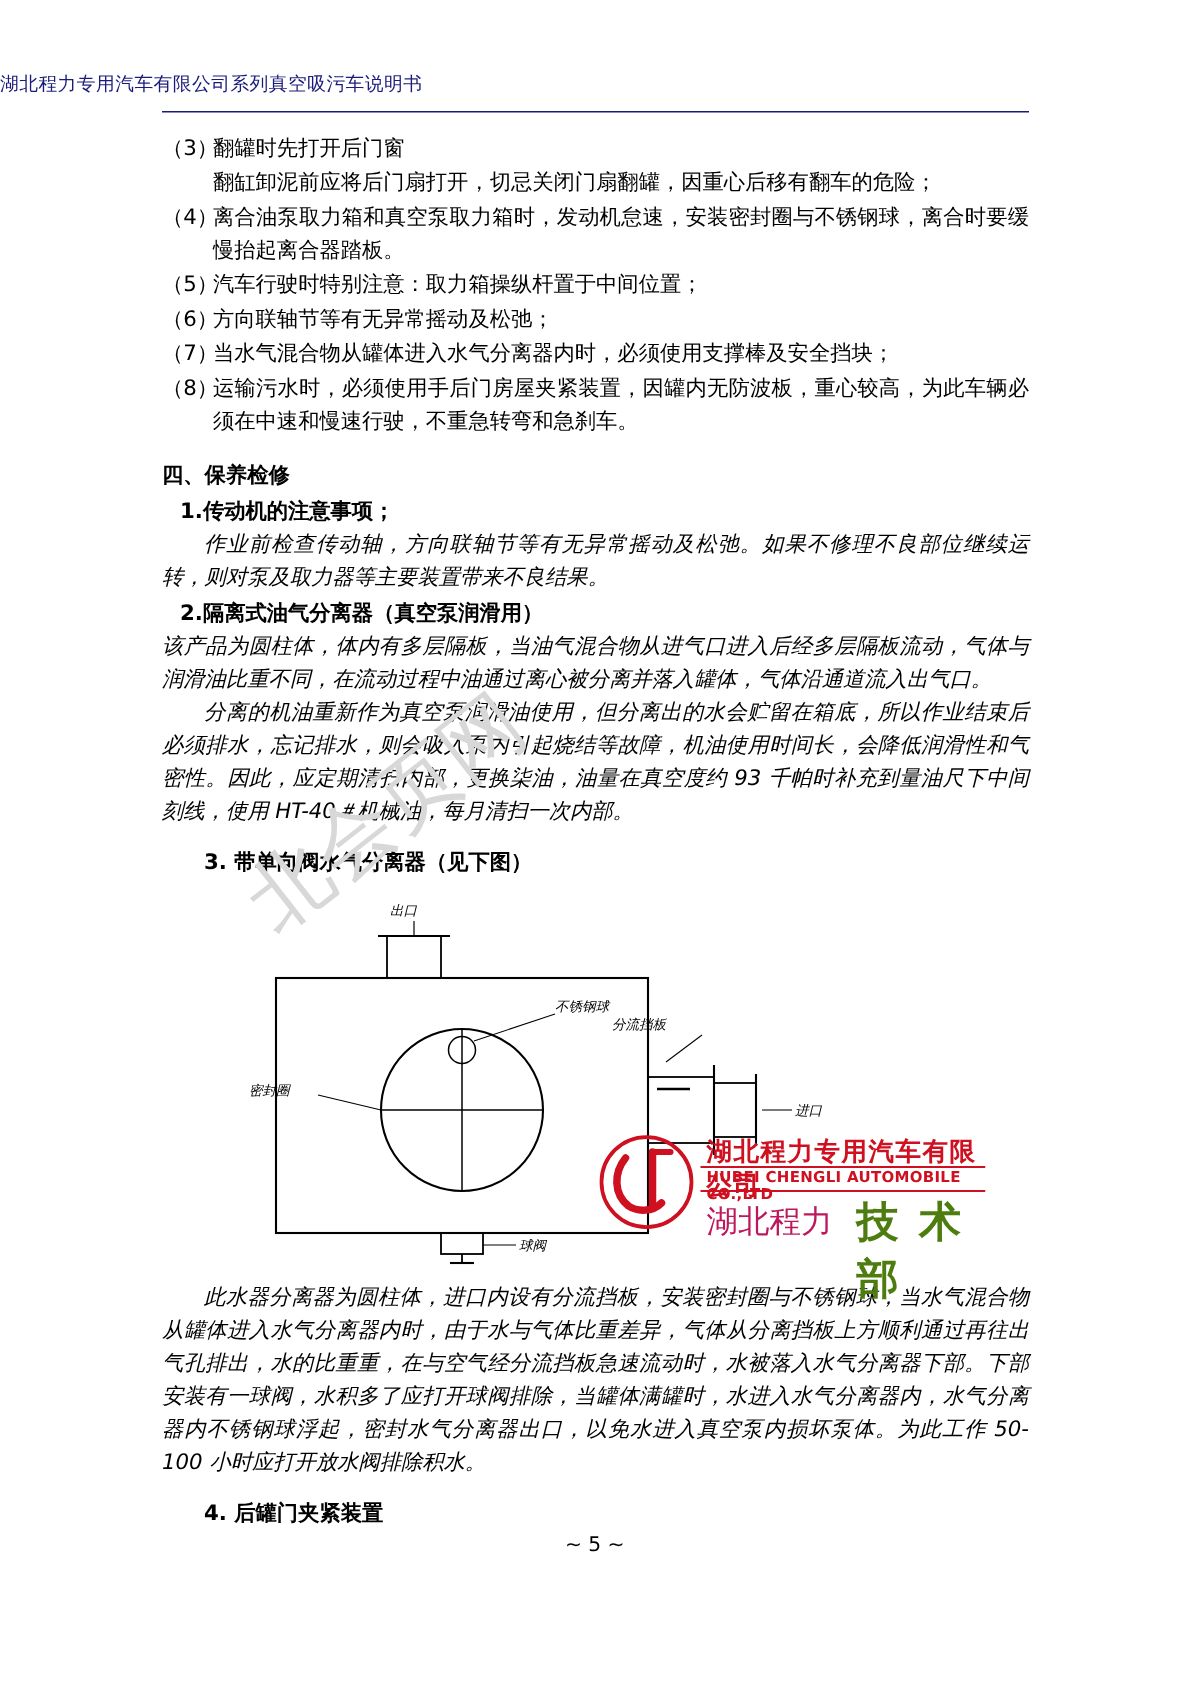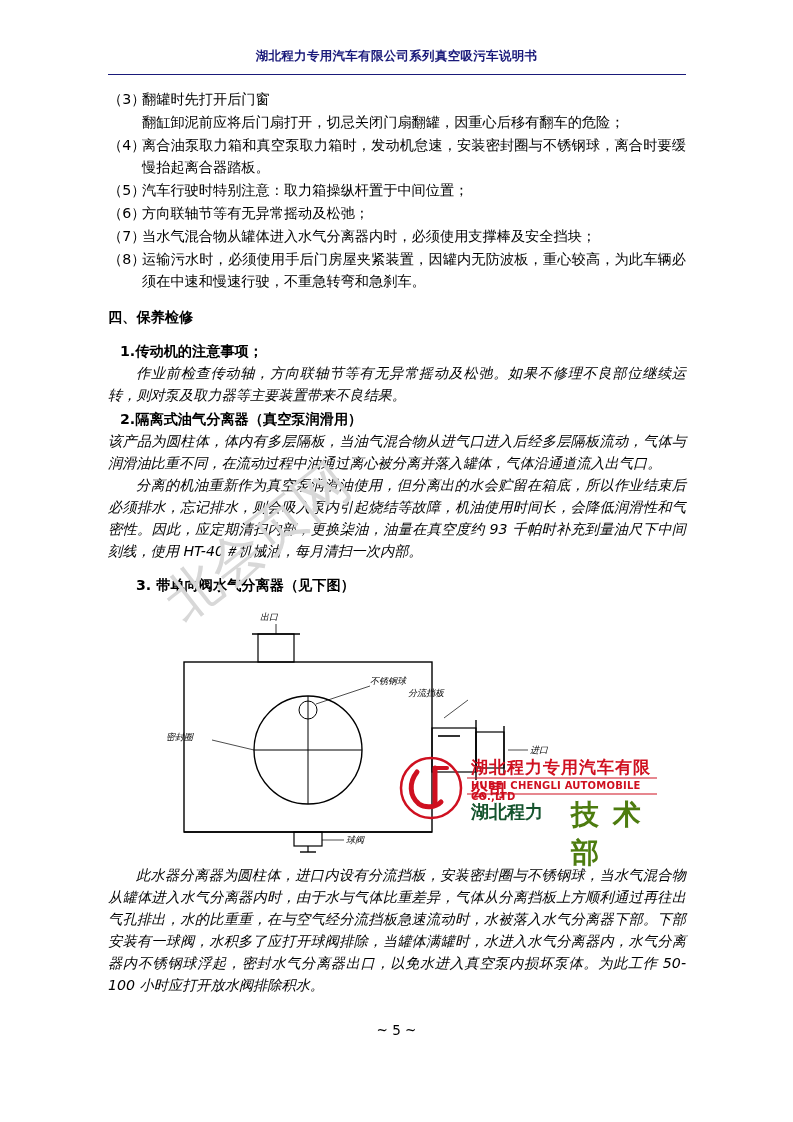--- a/index.html
+++ b/index.html
@@ -15,26 +15,24 @@
     width: 793px;
     height: 1122px;
     background: #ffffff;
     overflow: hidden;
   }
   .header {
     position: absolute;
     top: 48px;
     left: 0;
     width: 793px;
-    text-align: center;
     font-size: 12.5px;
     color: #1a1a7a;
     font-family: "DejaVu Sans", "Liberation Sans", sans-serif;
     letter-spacing: 0.3px;
-    font-weight: bold;
   }
   .header-rule {
     position: absolute;
     top: 74px;
     left: 108px;
     width: 578px;
     border-top: 1px solid #1a1a7a;
   }
   .content {
     position: absolute;
@@ -59,21 +57,21 @@
   .num-list li .marker {
     flex: 0 0 auto;
     width: 34px;
     text-align: left;
   }
   .num-list li .txt {
     flex: 1 1 auto;
   }
   .section-title {
     font-weight: bold;
-    margin: 14px 0 12px 0;
+    margin: 14px 0 2px 0;
     font-family: Liberation Serif, serif;
   }
   .sub-title {
     font-weight: bold;
     margin: 2px 0 0 0;
   }
   .sub-title.ind1 { padding-left: 12px; }
   .sub-title.ind2 { padding-left: 28px; margin-top: 12px; }
   .body-para {
     margin: 0;
@@ -133,23 +131,23 @@
     top: 38px;
     font-size: 10px;
     color: #cf1020;
     letter-spacing: 0.2px;
     font-weight: bold;
   }
   .stamp .stamp-line3 {
     position: absolute;
     left: 76px;
     top: 58px;
-    font-size: 18px;
-    color: #14532d;
-    font-weight: bold;
+    font-size: 21px;
+    color: #be185d;
+    font-weight: normal;
   }
   .stamp .stamp-line4 {
     position: absolute;
     left: 176px;
     top: 54px;
     font-size: 28px;
     color: #4d7c0f;
     font-weight: bold;
     letter-spacing: 2px;
   }
@@ -260,20 +258,21 @@
         <line x1="192" y1="252" x2="208" y2="252" stroke="#000" stroke-width="1.4"></line>
         <line x1="214" y1="240" x2="236" y2="240" stroke="#000" stroke-width="0.7"></line>
         <text class="fig-label" x="238" y="243">球阀</text>
 
         <line x1="76" y1="232" x2="324" y2="232" stroke="#000" stroke-width="1.4"></line>
       </svg>
     </div>
 
     <div class="body-para ind">此水器分离器为圆柱体，进口内设有分流挡板，安装密封圈与不锈钢球，当水气混合物从罐体进入水气分离器内时，由于水与气体比重差异，气体从分离挡板上方顺利通过再往出气孔排出，水的比重重，在与空气经分流挡板急速流动时，水被落入水气分离器下部。下部安装有一球阀，水积多了应打开球阀排除，当罐体满罐时，水进入水气分离器内，水气分离器内不锈钢球浮起，密封水气分离器出口，以免水进入真空泵内损坏泵体。为此工作 50-100 小时应打开放水阀排除积水。</div>
 
+    <div class="sub-title ind2">4. 后罐门夹紧装置</div>
   </div>
 
   <div class="watermark">北会页网</div>
 
   <div class="stamp">
     <svg width="262" height="108" viewBox="0 0 262 108" xmlns="http://www.w3.org/2000/svg">
       <circle cx="36" cy="46" r="30" fill="none" stroke="#cf1020" stroke-width="2.5"></circle>
       <path d="M22 30 C14 40, 14 54, 24 62 C30 66, 40 66, 46 60" fill="none" stroke="#cf1020" stroke-width="5" stroke-linecap="round"></path>
       <path d="M40 26 L40 62" stroke="#cf1020" stroke-width="5" stroke-linecap="round"></path>
       <path d="M40 26 L52 26" stroke="#cf1020" stroke-width="4" stroke-linecap="round"></path>

